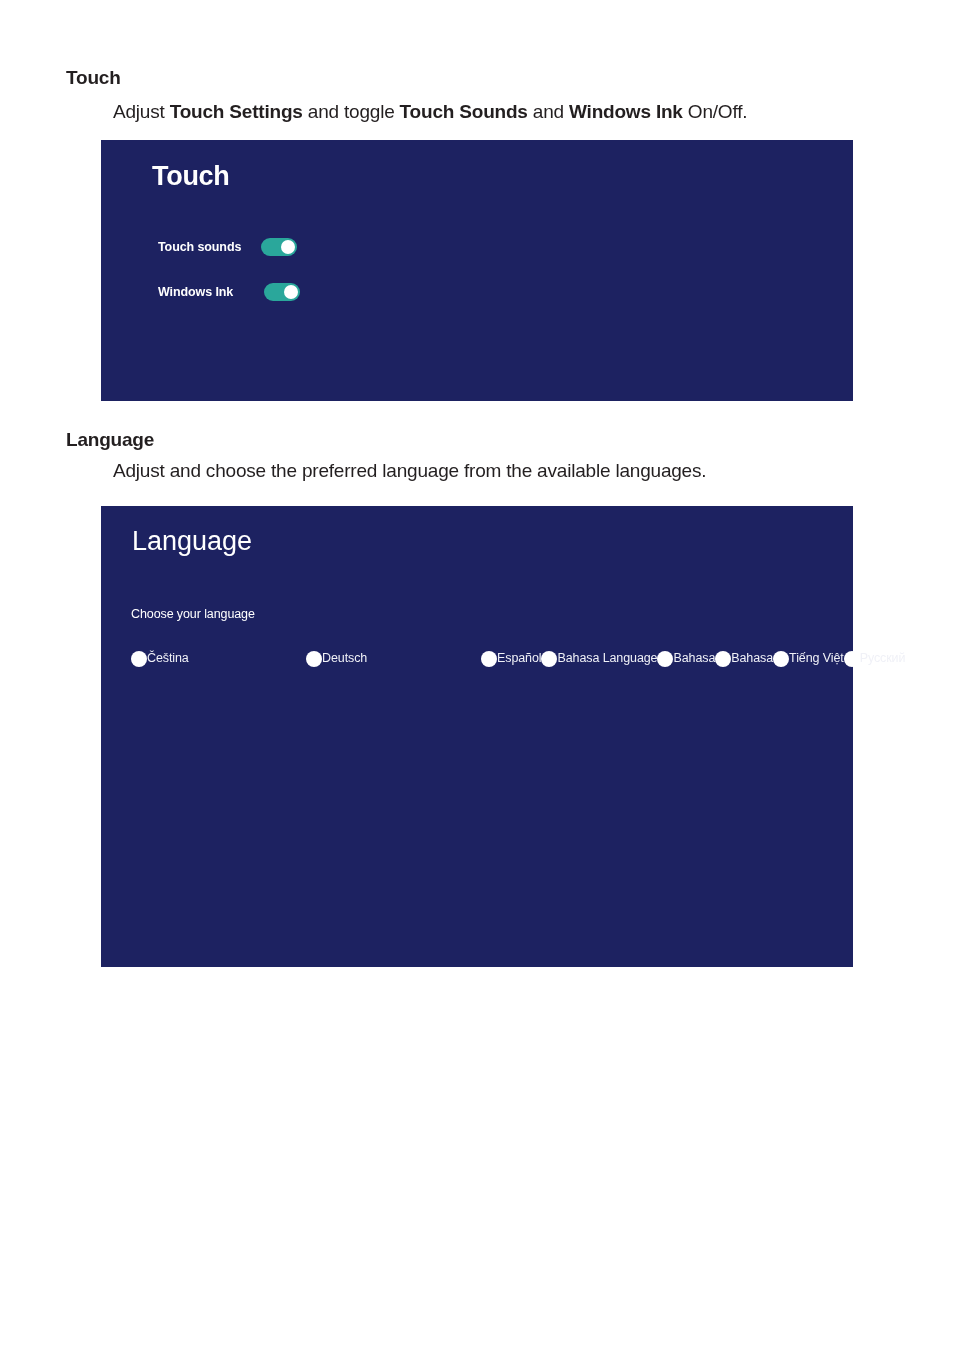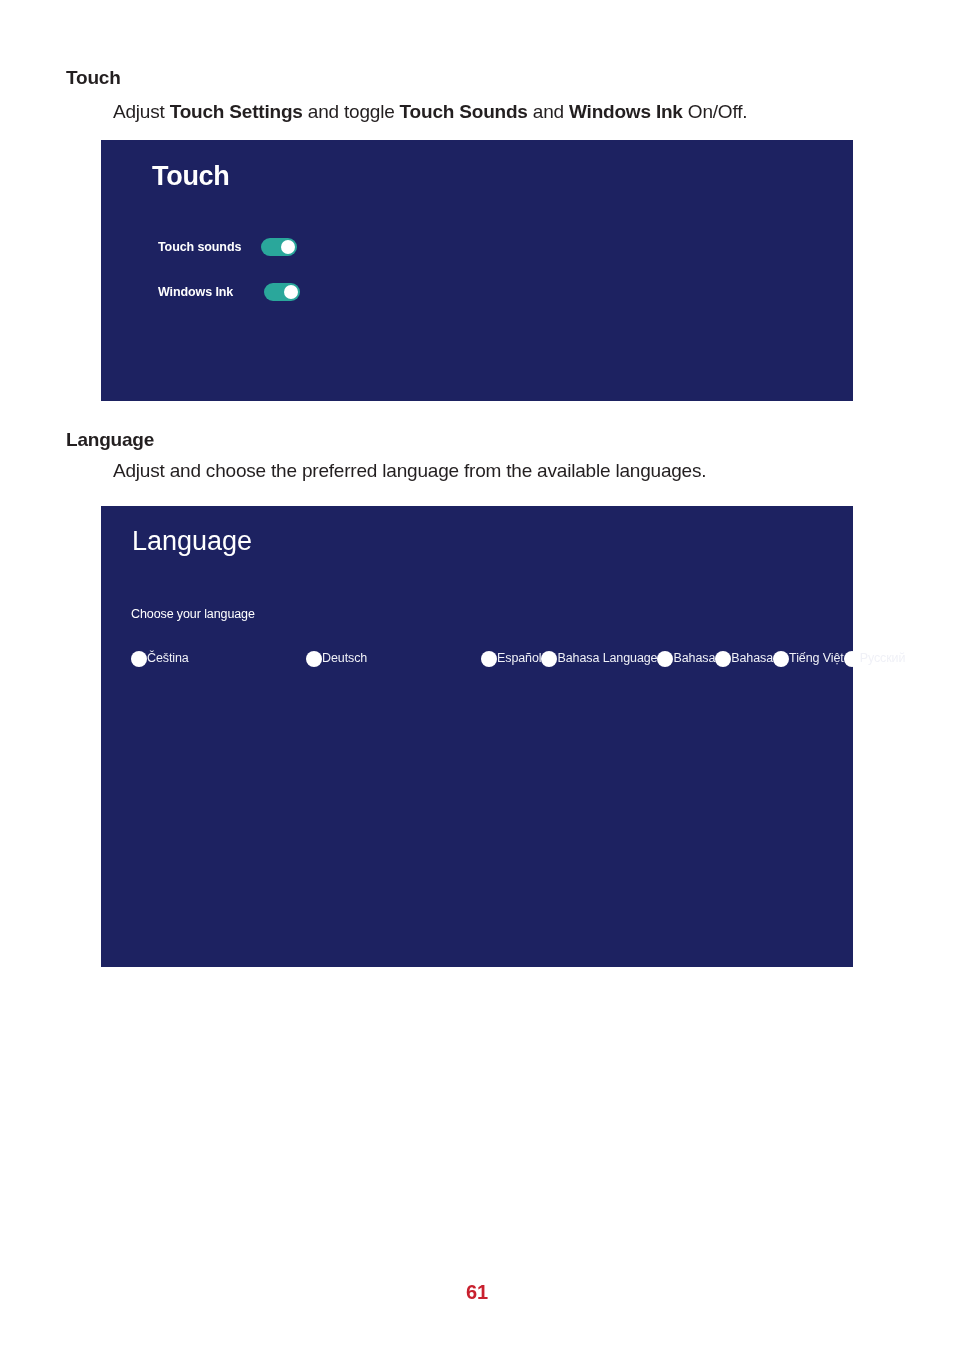--- a/index.html
+++ b/index.html
@@ -243,15 +243,14 @@
       </div>
       <div class="lang-item">
         <span class="radio"></span>
         <span class="lang-name">Русский</span>
       </div>
       <div class="lang-item">
         <span class="radio"></span>
       </div>
     </div>
 
-  <div id="page-number">61</div>
 
 </div>
 
 </body></html>

